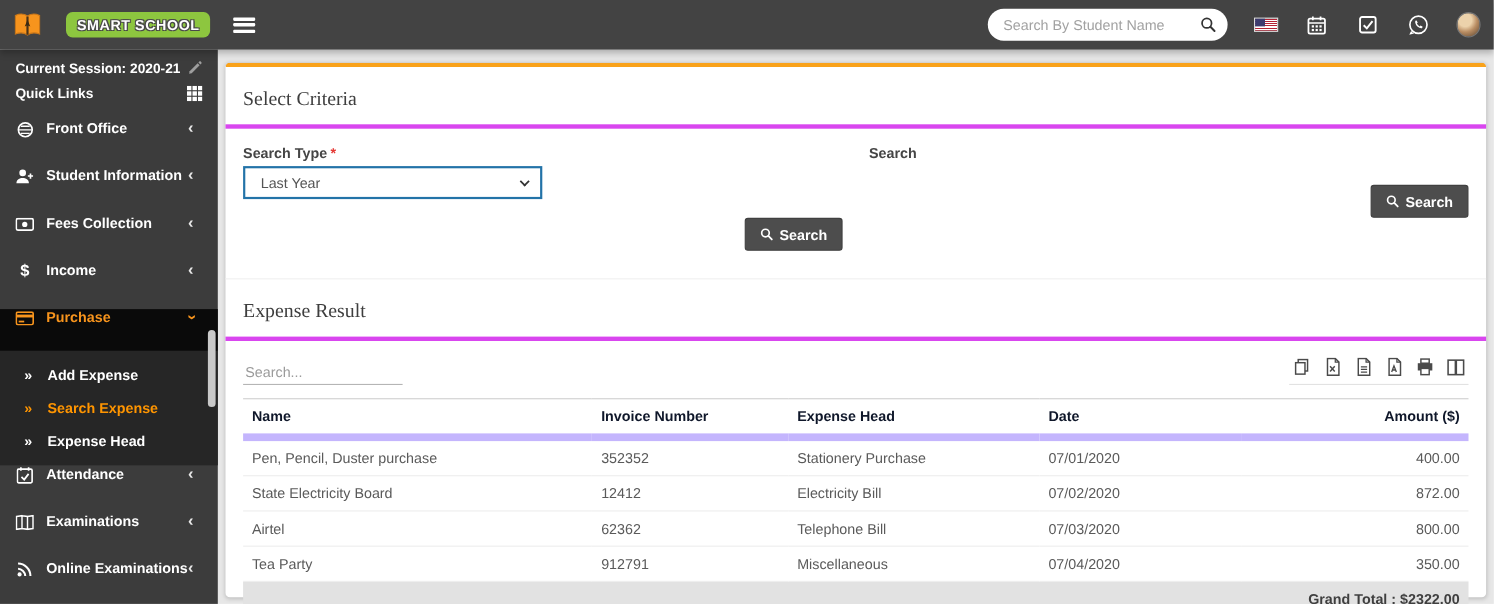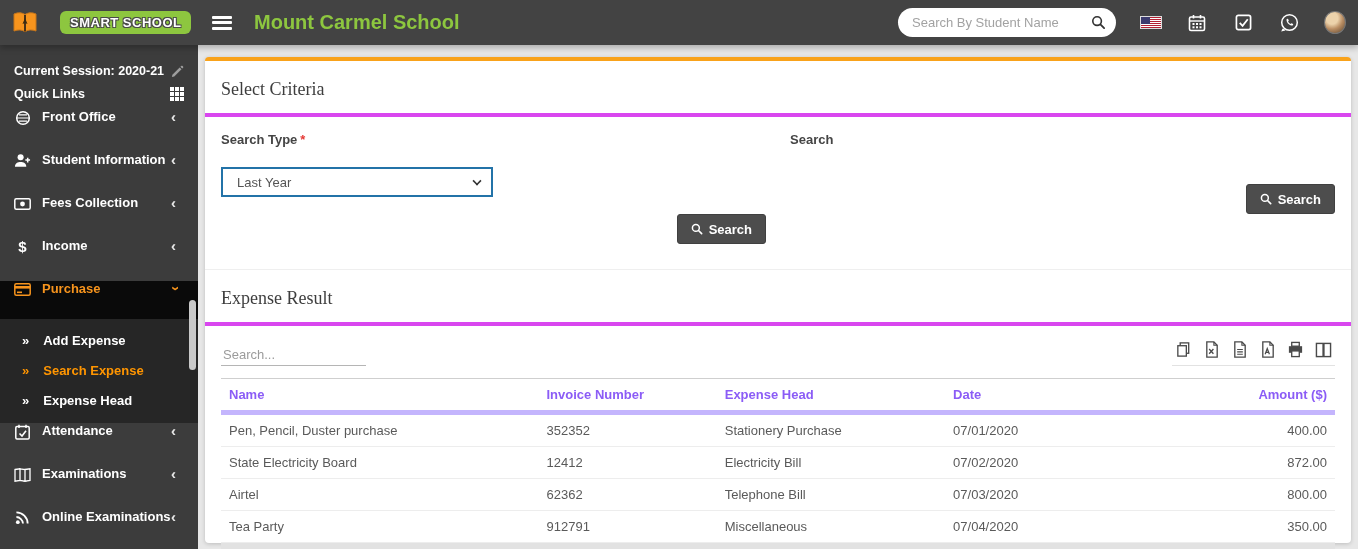--- a/index.html
+++ b/index.html
@@ -22,21 +22,21 @@
                           font-family:"Liberation Sans","DejaVu Sans",sans-serif; }
   .student-search input::placeholder { color:#a2a2a2; }
   .top-icon { width:22px; height:22px; margin-right:24px; display:flex; align-items:center; justify-content:center; cursor:pointer; flex-shrink:0; }
   .flag { width:22px; height:13px; background:repeating-linear-gradient(180deg,#b22234 0 1px,#fff 1px 2px); border:.5px solid #ddd; position:relative; }
   .flag::after { content:""; position:absolute; left:0; top:0; width:9px; height:7px; background:#3c3b6e; }
   .avatar { width:23px; height:23px; border-radius:50%; background:radial-gradient(circle at 35% 30%, #ecd2ab 0 30%, #b98d63 55%, #6b5138 90%); border:1px solid #777; }
 
   
   .sidebar { position:absolute; left:0; top:45px; width:198px; height:504px; background:#3c3c3c; z-index:20; color:#fff; }
   .session-block { padding:10px 14px 8px; }
-  .session-row { display:flex; align-items:flex-end; justify-content:space-between; height:23px; }
+  .session-row { display:flex; align-items:flex-start; justify-content:space-between; height:23px; }
   .session-row .lbl { font-size:12.5px; font-weight:bold; color:#fff; white-space:nowrap; }
   .menu-item { height:43px; display:flex; align-items:flex-start; padding:0 22px 0 14px; cursor:pointer; }
   .menu-item .mi-icon { width:17px; height:17px; margin-right:11px; flex-shrink:0; display:flex; align-items:center; justify-content:center; }
   .menu-item .mi-label { font-size:13px; font-weight:bold; color:#fff; flex:1; white-space:nowrap; }
   .menu-item .chev { font-size:15px; font-weight:bold; color:#e8e8e8; line-height:1; }
   .menu-item.active { background:#0a0a0a; height:38px; }
   .menu-item.active .mi-label { color:#f7941d; }
   .menu-item.active .chev { color:#f7941d; display:inline-block; transform:rotate(-90deg); }
   .submenu { background:#262626; padding:6px 0 8px; }
   .submenu-item { height:30px; display:flex; align-items:center; padding-left:22px; cursor:pointer; }
@@ -48,21 +48,21 @@
 
   
   .panel { position:absolute; left:205px; top:57px; width:1146px; height:486px; background:#fff; border-top:4px solid #f9a21a;
            border-radius:4px; box-shadow:0 1px 4px rgba(0,0,0,.18); }
   .section-title-row { padding:18px 16px 13px; border-bottom:4px solid #d946ef;font-family:Liberation Serif, serif; }
   .section-title { font-size:18px; color:#3e3e3e; }
   .criteria-body { display:flex; padding:15px 16px 25px; border-bottom:1px solid #efefef; }
   .crit-col { width:50%; display:flex; flex-direction:column; }
   .crit-col.left { padding-right:12px; }
   .crit-col.right { padding-left:12px; }
-  .field-label { font-size:13px; font-weight:bold; color:#454545; margin-bottom:20px; }
+  .field-label { font-size:13px; font-weight:bold; color:#454545; margin-bottom:4px; }
   .req { color:#e53935; margin-left:3px; }
   .select-wrap { position:relative; width:272px; }
   .select-box { width:272px; height:30px; border:2px solid #2373a8; background:#fff; font-size:13px; color:#555;
                 display:flex; align-items:center; padding-left:14px; cursor:pointer; }
   .select-caret { position:absolute; right:12px; top:10px; width:8px; height:8px; border-right:2px solid #333; border-bottom:2px solid #333;
                   transform:rotate(45deg) scale(.8); pointer-events:none; }
   .text-input { width:100%; height:30px; border:1px solid #c9c9c9; font-size:13px; color:#444; padding:0 12px; outline:none;
                 font-family:"Liberation Sans","DejaVu Sans",sans-serif; }
   .text-input::placeholder { color:#9e9e9e; }
   .btn-row { display:flex; justify-content:flex-end; margin-top:17px; }
@@ -70,21 +70,21 @@
               height:30px; padding:0 13px; display:inline-flex; align-items:center; gap:6px; cursor:pointer; }
 
   .results-toolbar { display:flex; justify-content:space-between; align-items:flex-end; padding:14px 16px 8px; }
   .mini-search { width:145px; border:none; border-bottom:1px solid #b5b5b5; font-size:13px; color:#777; padding:3px 2px; outline:none;
                  font-family:"Liberation Sans","DejaVu Sans",sans-serif; }
   .mini-search::placeholder { color:#9b9b9b; }
   .export-icons { display:flex; gap:9px; border-bottom:1px solid #e2e2e2; padding:0 2px 6px; }
   .exp-btn { width:19px; height:19px; display:flex; align-items:center; justify-content:center; cursor:pointer; }
 
   table.results { width:calc(100% - 32px); margin:4px 16px 0; border-collapse:collapse; font-size:13px; }
-  table.results th { text-align:left; color:#8b5cf6; font-weight:bold; padding:8px 8px; border-top:1px solid #cfcfcf; border-bottom:5px solid #c4b5fd; cursor:pointer; }
+  table.results th { text-align:left; color:#0f172a; font-weight:bold; padding:8px 8px; border-top:1px solid #cfcfcf; border-bottom:7px solid #c4b5fd; cursor:pointer; }
   table.results td { color:#5a5a5a; padding:8px 8px; border-bottom:1px solid #ededed; }
   table.results th.num, table.results td.num { text-align:right; }
   tr.total-row td { background:#e2e2e2; font-weight:bold; color:#3f3f3f; text-align:right; border-bottom:none; }
 
   svg { display:block; }
 </style>
 </head>
 <body>
 
 <div class="topbar">
@@ -94,21 +94,20 @@
       <path d="M13 4 L13 20.5" stroke="#4a3318" stroke-width="2"></path>
       <path d="M13 7 L15.5 13 L13 12 L10.5 13 Z" fill="#3b2a12"></path>
     </svg>
     <span class="brand-pill">SMART SCHOOL</span>
   </div>
   <div class="hamburger">
       <i></i>
       <i></i>
       <i></i>
     </div>
-  <div class="school-title">Mount Carmel School</div>
   <div class="topbar-spacer"></div>
   <div class="student-search">
     <input placeholder="Search By Student Name" style="">
     <svg width="15" height="15" viewBox="0 0 16 16">
       <circle cx="6.5" cy="6.5" r="4.6" fill="none" stroke="#333" stroke-width="1.7"></circle>
       <line x1="10" y1="10" x2="14" y2="14" stroke="#333" stroke-width="1.9" stroke-linecap="round"></line>
     </svg>
   </div>
   <div class="top-icon">
       <div class="flag"></div>

